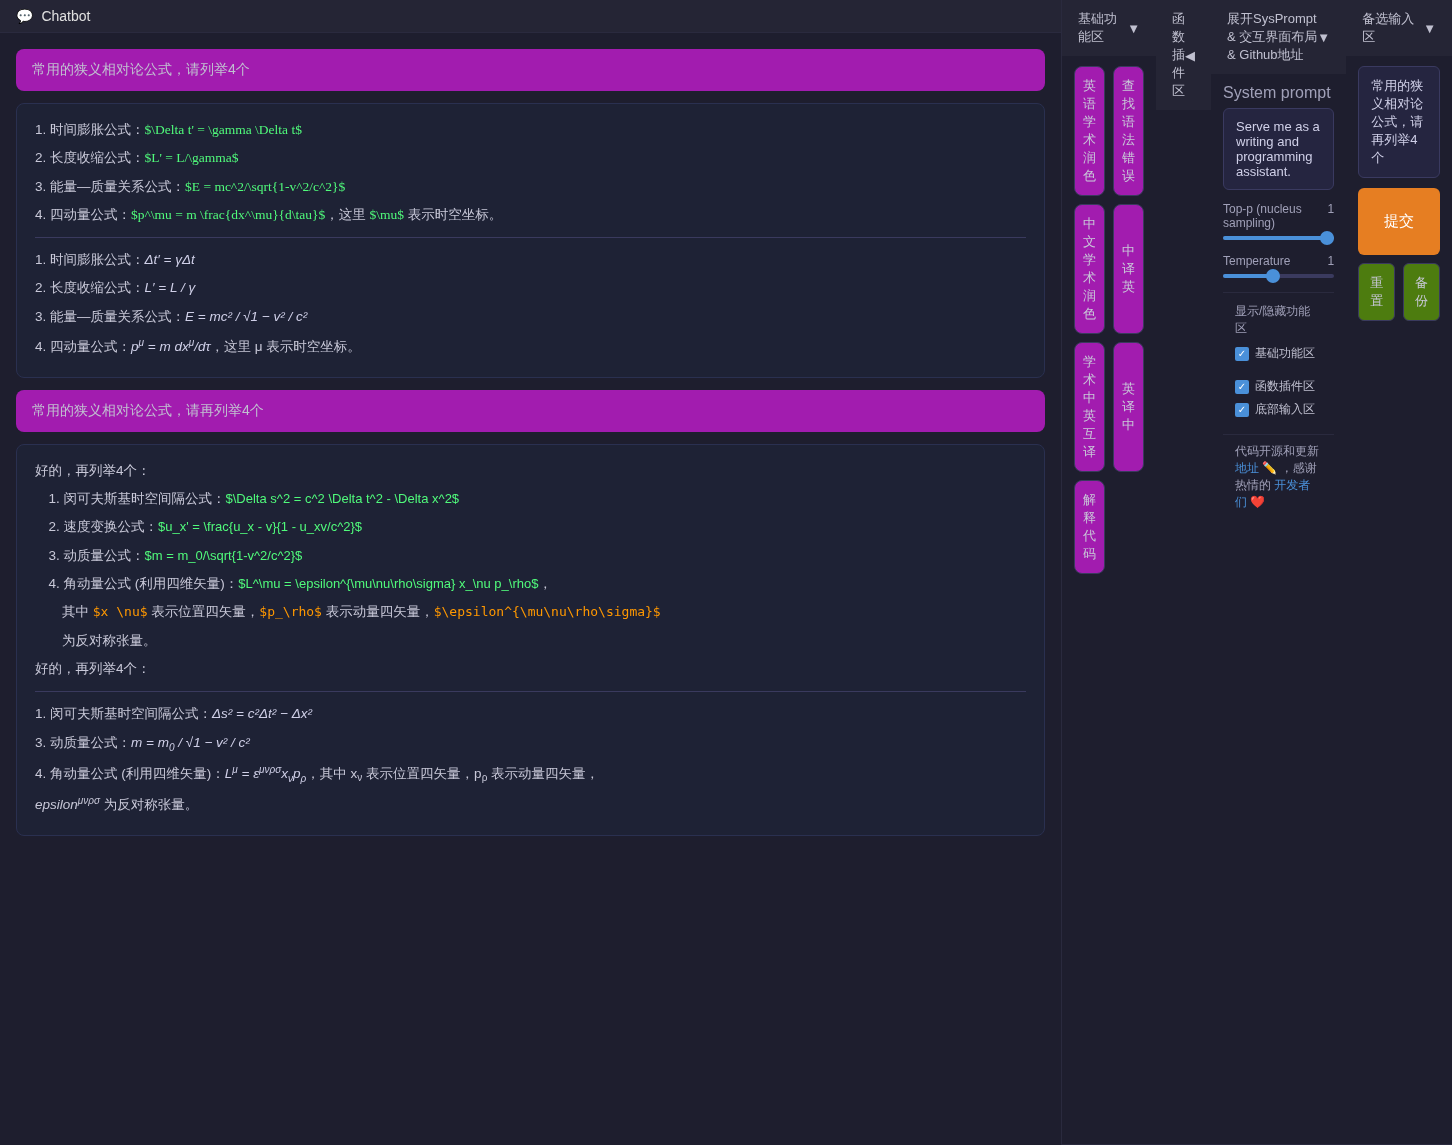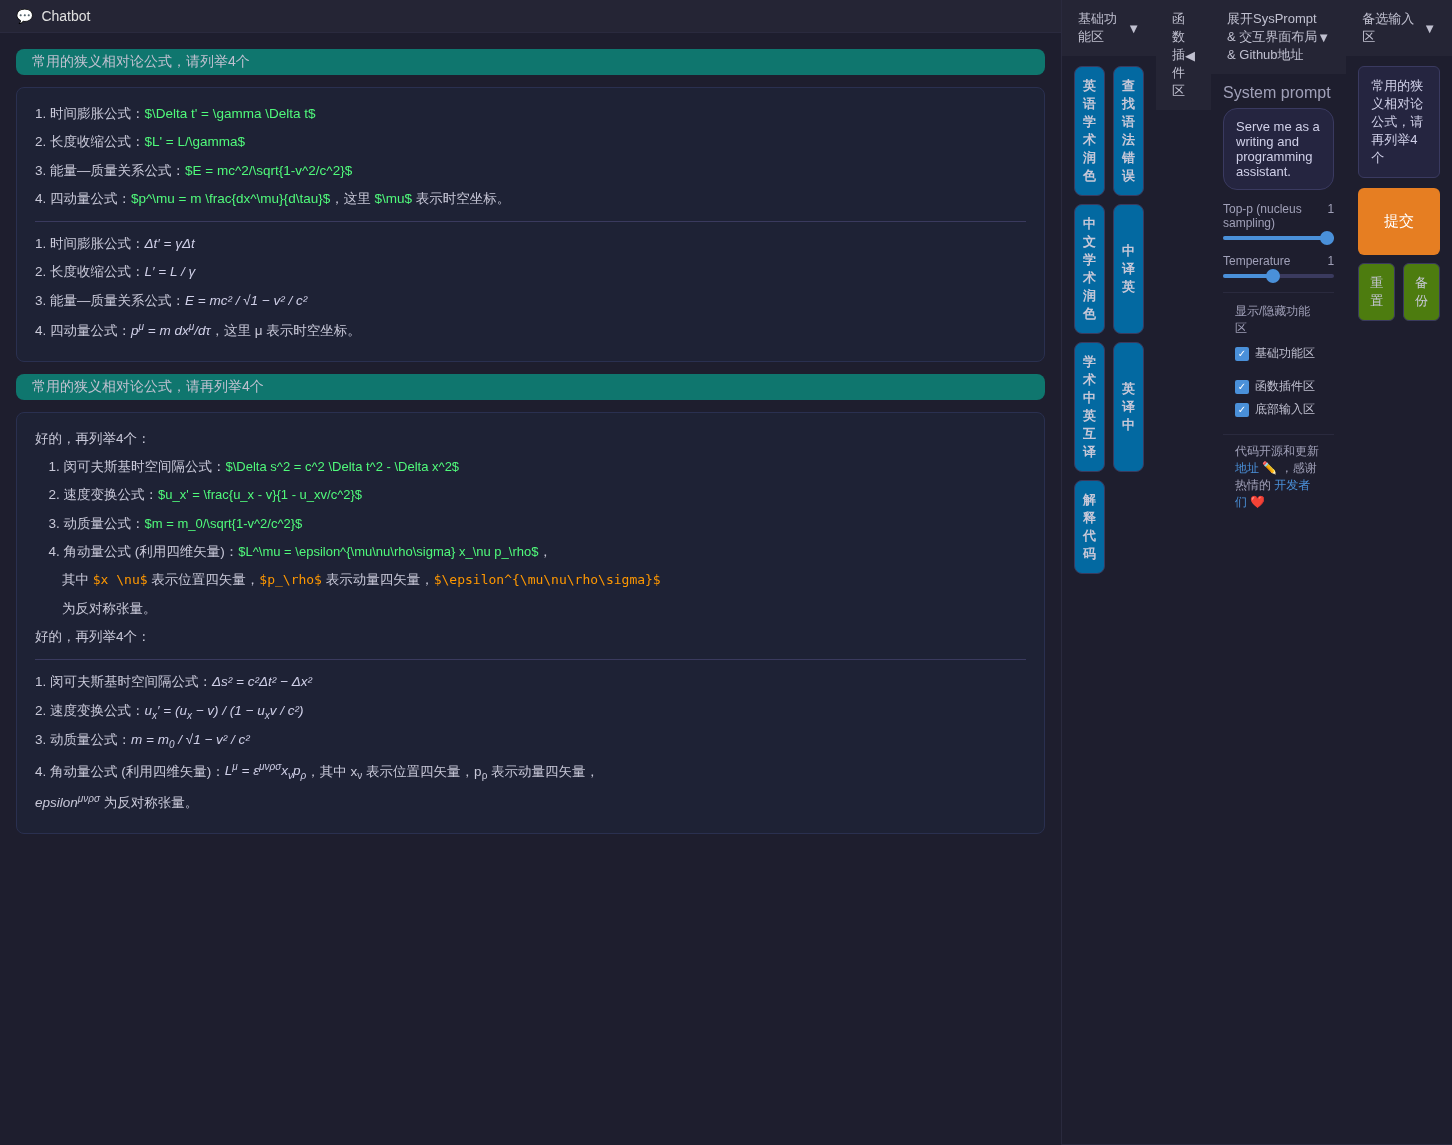--- a/index.html
+++ b/index.html
@@ -30,38 +30,38 @@
     }
     .chat-area {
       flex: 1;
       overflow-y: auto;
       padding: 16px;
       display: flex;
       flex-direction: column;
       gap: 12px;
     }
     .user-bubble {
-      background: #0f766e;
+      background: #a21caf;
       border-radius: 8px;
-      padding: 4px 16px;
+      padding: 12px 16px;
       color: #c0c0d0;
       font-size: 14px;
       max-width: 100%;
     }
     .assistant-bubble {
       background: #1e2235;
       border: 1px solid #2a3050;
       border-radius: 8px;
       padding: 14px 18px;
       color: #c8c8d8;
       font-size: 13.5px;
       line-height: 1.8;
       max-width: 100%;
     }
-    .assistant-bubble .green { color: #50fa7b; font-family: Liberation Sans, sans-serif; }
+    .assistant-bubble .green { color: #50fa7b; font-family: Liberation Serif, serif; }
     .assistant-bubble .separator { border: none; border-top: 1px solid #3a3a5e; margin: 10px 0; }
     .assistant-bubble .math-rendered { color: #d0d0e8; font-style: italic; }
     .assistant-bubble .green-inline { color: #50fa7b; font-family: Liberation Sans, sans-serif; font-size: 13px; }
     .assistant-bubble .orange-inline { color: #ff9800; font-family: monospace; font-size: 13px; }
     .assistant-bubble p { margin-bottom: 4px; }
     .sidebar {
       width: 390px;
       background: #1e1e2e;
       overflow-y: auto;
       padding: 0;
@@ -83,42 +83,41 @@
     }
     .section-content {
       padding: 10px 12px;
     }
     .btn-grid {
       display: grid;
       grid-template-columns: 1fr 1fr;
       gap: 8px;
     }
     .func-btn {
-      background: #0369a1;
+      background: #a21caf;
       border: 1px solid #3a3a5e;
       border-radius: 8px;
       color: #c8c8d8;
       padding: 10px 8px;
       font-size: 13px;
       cursor: pointer;
       text-align: center;
-      font-weight: bold;
     }
     .system-prompt-section {
       padding: 10px 12px;
     }
     .system-prompt-label {
       font-size: 16px;
       color: #a0a0b8;
       margin-bottom: 6px;
     }
     .system-prompt-box {
       background: #252540;
       border: 1px solid #3a3a60;
-      border-radius: 14px;
+      border-radius: 6px;
       padding: 10px 12px;
       color: #d0d0e8;
       font-size: 13px;
       margin-bottom: 12px;
     }
     .slider-row {
       margin-bottom: 14px;
     }
     .slider-label {
       display: flex;
@@ -272,21 +271,20 @@
       <p>好的，再列举4个：</p>
       <p>　1. 闵可夫斯基时空间隔公式：<span class="green-inline">$\Delta s^2 = c^2 \Delta t^2 - \Delta x^2$</span></p>
       <p>　2. 速度变换公式：<span class="green-inline">$u_x' = \frac{u_x - v}{1 - u_xv/c^2}$</span></p>
       <p>　3. 动质量公式：<span class="green-inline">$m = m_0/\sqrt{1-v^2/c^2}$</span></p>
       <p>　4. 角动量公式 (利用四维矢量)：<span class="green-inline">$L^\mu = \epsilon^{\mu\nu\rho\sigma} x_\nu p_\rho$</span>，</p>
       <p>　　其中 <span class="orange-inline">$x \nu$</span> 表示位置四矢量，<span class="orange-inline">$p_\rho$</span> 表示动量四矢量，<span class="orange-inline">$\epsilon^{\mu\nu\rho\sigma}$</span></p>
       <p>　　为反对称张量。</p>
       <p>好的，再列举4个：</p>
       <hr class="separator">
       <p class="math-block">1. 闵可夫斯基时空间隔公式：<span class="math-rendered">Δs² = c²Δt² − Δx²</span></p>
-      <p class="math-block">2. 速度变换公式：<span class="math-rendered">u<sub>x</sub>′ = (u<sub>x</sub> − v) / (1 − u<sub>x</sub>v / c²)</span></p>
       <p class="math-block">3. 动质量公式：<span class="math-rendered">m = m<sub>0</sub> / √1 − v² / c²</span></p>
       <p class="math-block">4. 角动量公式 (利用四维矢量)：<span class="math-rendered">L<sup>μ</sup> = ε<sup>μνρσ</sup>x<sub>ν</sub>p<sub>ρ</sub></span>，其中 x<sub>ν</sub> 表示位置四矢量，p<sub>ρ</sub> 表示动量四矢量，</p>
       <p class="math-block"><em>epsilon<sup>μνρσ</sup></em> 为反对称张量。</p>
     </div>
 
   </div>
 </div>
 
 <div class="sidebar">
 

